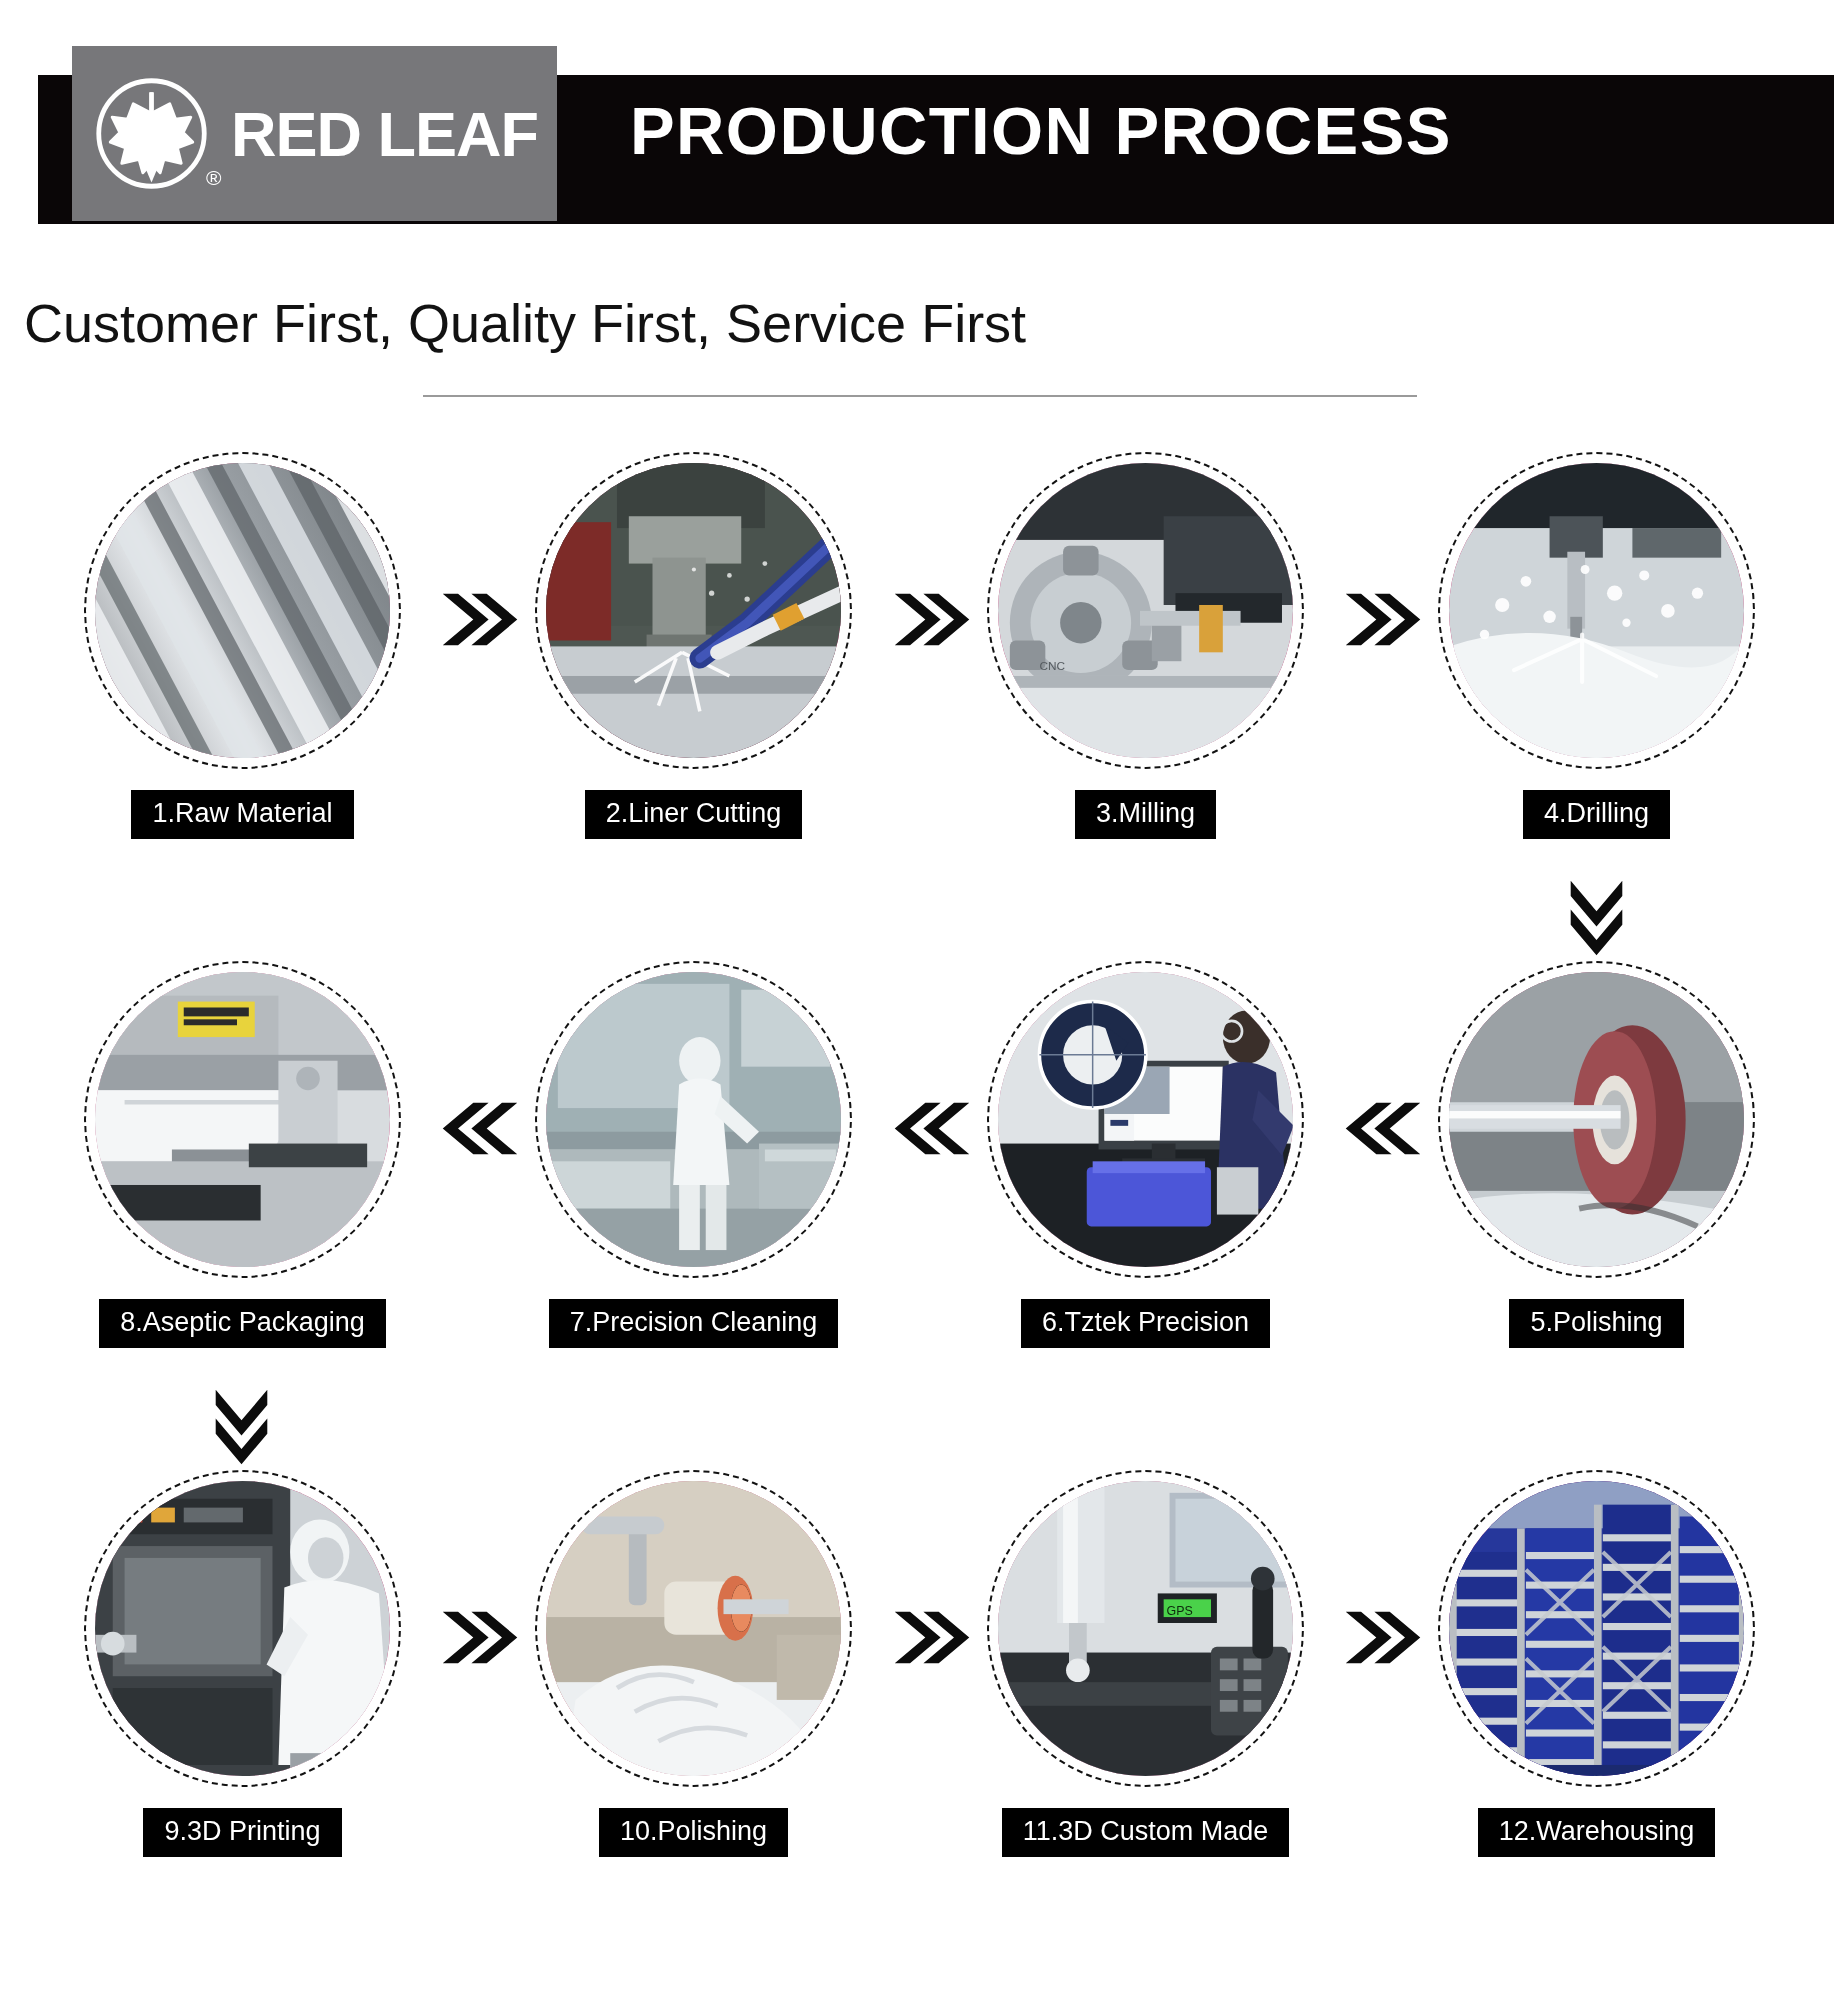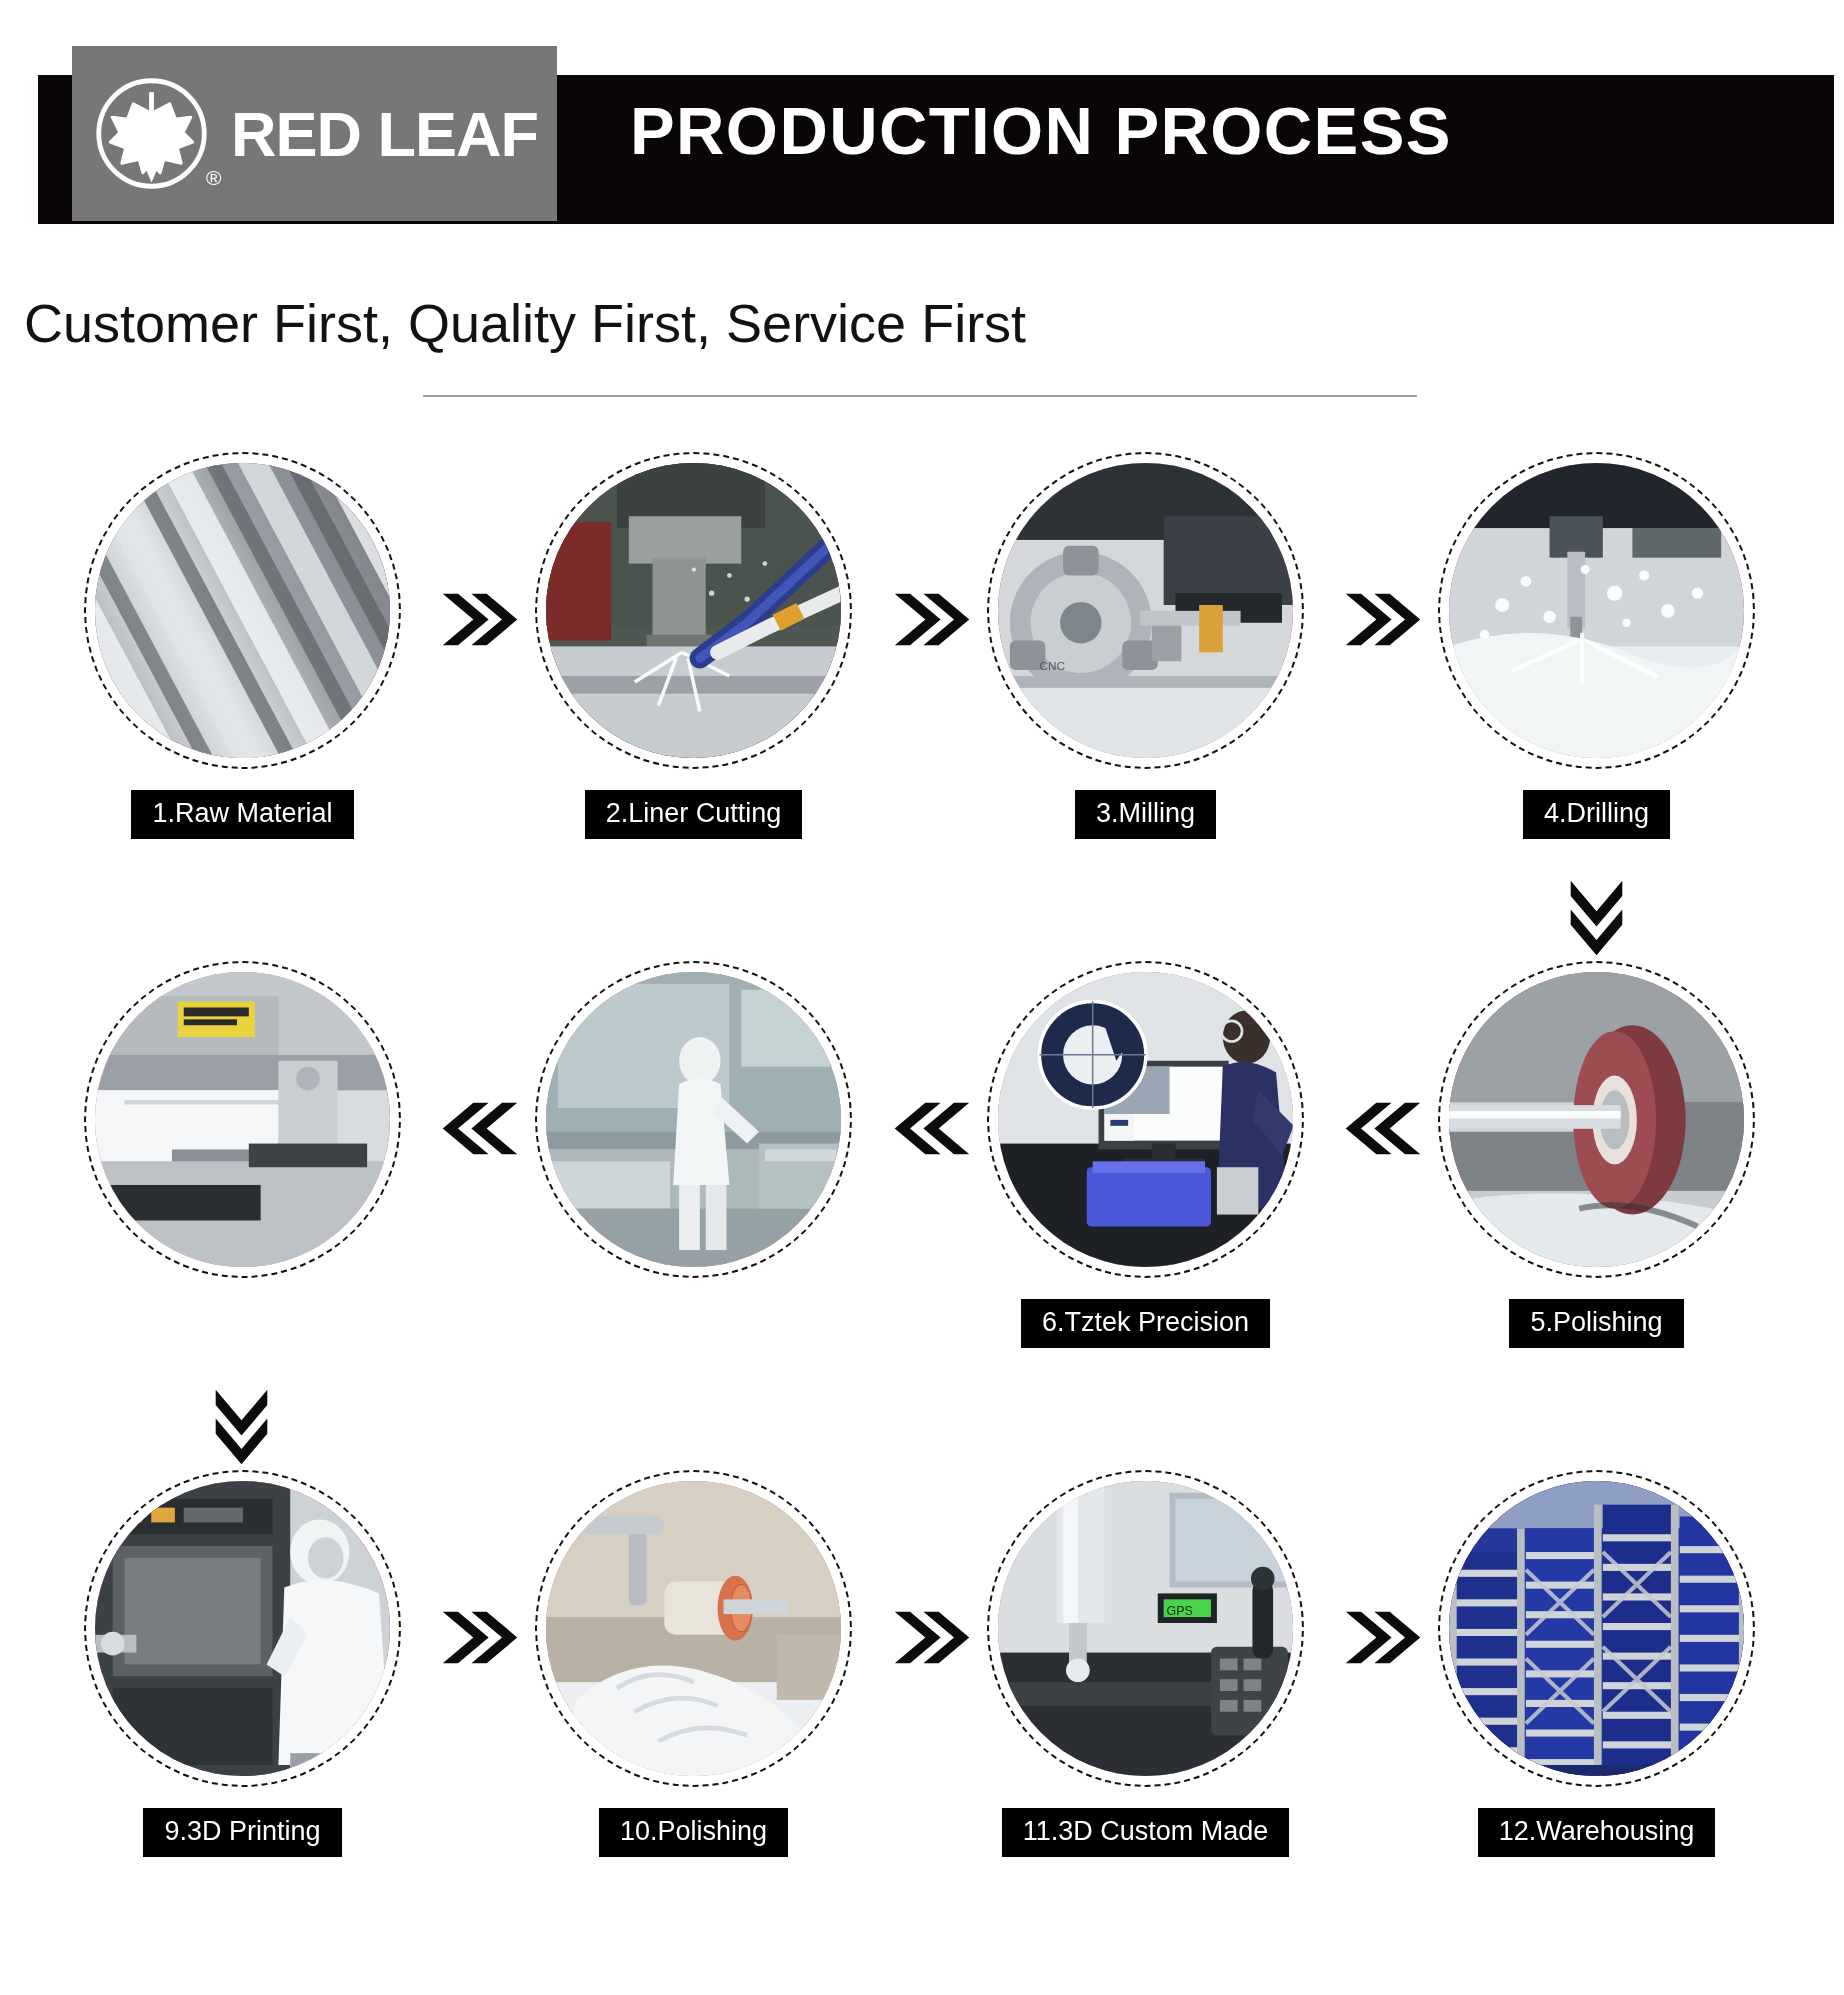--- a/index.html
+++ b/index.html
@@ -415,20 +415,21 @@
               <path d="M10 44 L66 44" stroke="#cfd4d8" stroke-width="1.5"></path>
               <rect x="26" y="60" width="34" height="8" fill="#8b9196"></rect>
               <rect x="62" y="30" width="20" height="50" fill="#c9ced2"></rect>
               <circle cx="72" cy="36" r="4" fill="#aeb4b9"></circle>
               <rect x="0" y="64" width="100" height="36" fill="#bcc1c5"></rect>
               <rect x="0" y="72" width="56" height="12" fill="#2a2e31"></rect>
               <rect x="52" y="58" width="40" height="8" fill="#3c4245"></rect>
             </svg>
           </div>
         </div>
+        <span class="caption">8.Aseptic Packaging</span>
       </div>
 
       <div class="arrow-h a0">
         <svg viewBox="0 0 90 70" width="86" height="67">
           <path d="M84 8 L52 35 L84 62 L68 62 L36 35 L68 8 Z" fill="#0c0c0c"></path>
           <path d="M54 8 L22 35 L54 62 L38 62 L6 35 L38 8 Z" fill="#0c0c0c"></path>
         </svg>
       </div>
 
       <div class="cell c1">
@@ -448,20 +449,21 @@
                 <path d="M45 38 Q52 34 59 38 L62 72 L43 72 Z" fill="#f3f6f7"></path>
                 <path d="M59 42 L72 54 L68 58 L57 48 Z" fill="#eef2f3"></path>
                 <rect x="45" y="72" width="7" height="22" fill="#eaeeef"></rect>
                 <rect x="54" y="72" width="7" height="22" fill="#e3e8e9"></rect>
               </g>
               <rect x="72" y="58" width="28" height="22" fill="#b5c0c3"></rect>
               <rect x="74" y="60" width="24" height="4" fill="#cfd8da"></rect>
             </svg>
           </div>
         </div>
+        <span class="caption">7.Precision Cleaning</span>
       </div>
 
       <div class="arrow-h a1">
         <svg viewBox="0 0 90 70" width="86" height="67">
           <path d="M84 8 L52 35 L84 62 L68 62 L36 35 L68 8 Z" fill="#0c0c0c"></path>
           <path d="M54 8 L22 35 L54 62 L38 62 L6 35 L38 8 Z" fill="#0c0c0c"></path>
         </svg>
       </div>
 
       <div class="cell c2">

